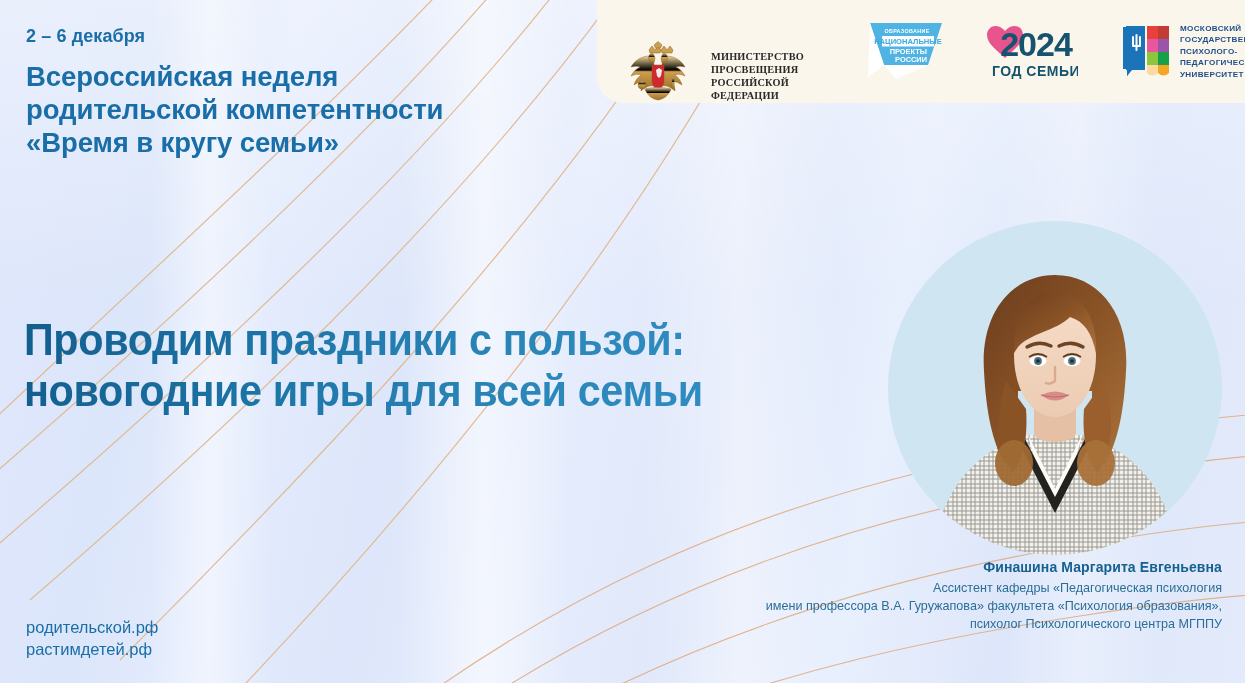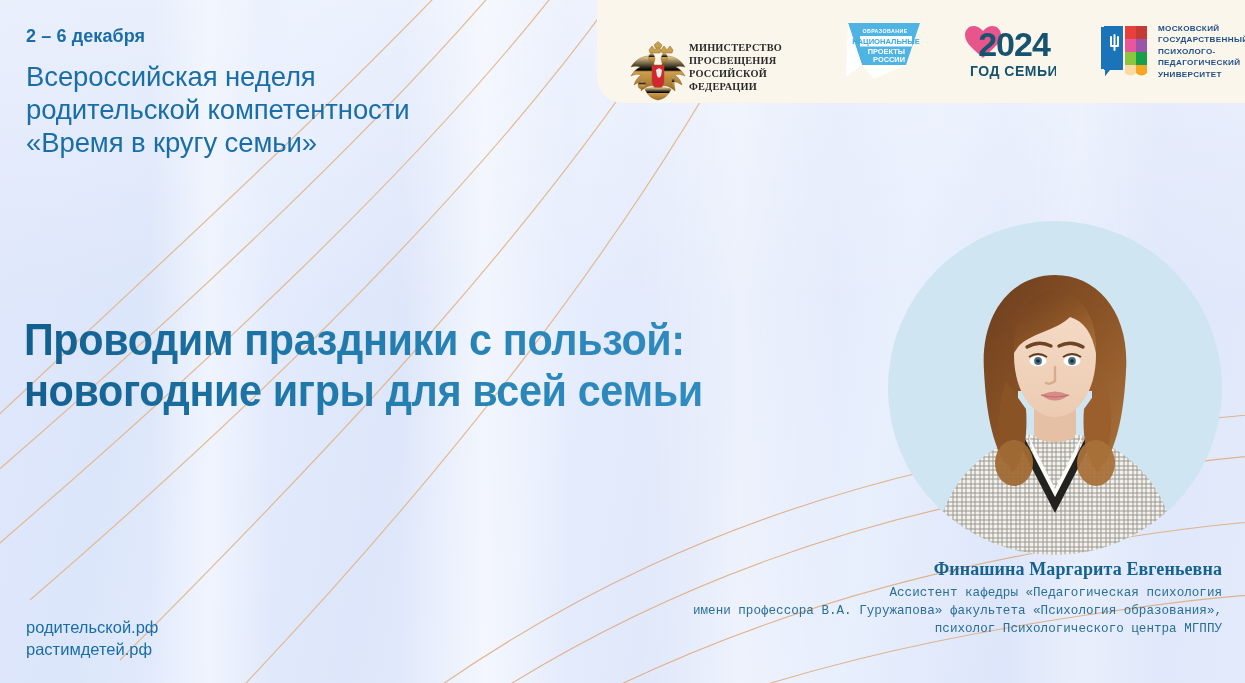--- a/index.html
+++ b/index.html
@@ -41,21 +41,21 @@
   
   .logobar {
     position:absolute; top:0; right:0;
     width:648px; height:103px;
     background:#fbf6ec;
     border-bottom-left-radius:26px;
     display:flex; align-items:center;
     padding-left:26px; gap:0;
   }
 
-  .minobr { display:flex; align-items:flex-start; gap:2px; margin-left:6px;margin-top:40px; }
+  .minobr { display:flex; align-items:flex-end; gap:24px; margin-left:6px;margin-top:40px; }
   .eagle { width:58px; height:62px; flex:none; }
   .minobr-text {
     font-family:"Liberation Serif","DejaVu Serif",serif;
     font-weight:700; font-size:10.3px; line-height:1.28;
     letter-spacing:.2px; color:#2a2a2a; white-space:pre-line;
     text-transform:uppercase;
   }
 
   .npr { margin-left:62px; width:80px; height:62px; flex:none; }
   .yearfam { margin-left:40px; width:92px; height:64px; flex:none; }
@@ -68,21 +68,21 @@
     text-transform:uppercase;
   }
 
   
   .date {
     position:absolute; left:26px; top:26px;
     font-size:18px; font-weight:700; color:#1a6ea8; letter-spacing:.1px;
   }
   .eventname {
     position:absolute; left:26px; top:60px;
-    font-size:27.5px; font-weight:400; line-height:1.2;
+    font-size:27.5px; font-weight:700; line-height:1.2;
     color:#1a6ea8; white-space:pre-line; letter-spacing:-.1px;
   }
 
   
   .maintitle {
     position:absolute; left:24px; top:314px;
     font-size:44px; font-weight:700; line-height:1.17;
     white-space:pre-line;
     transform:scaleX(0.94); transform-origin:left center;
     background:linear-gradient(100deg,#125e8e 0%,#1d76a8 38%,#2b86b8 72%,#2f8cc0 100%);
@@ -99,28 +99,26 @@
     overflow:hidden;
   }
   .photo-wrap svg { display:block; width:100%; height:100%; }
 
   
   .speaker {
     position:absolute; right:23px; top:559px;
     text-align:right; width:640px;
   }
   .speaker-name {
-    font-size:18px; font-weight:700; color:#15618f; letter-spacing:.1px;
+    font-size:14px; font-weight:700; color:#15618f; letter-spacing:.1px;
     margin-bottom:5px;
-    font-family:Liberation Serif, serif;
   }
   .speaker-role {
     font-size:12.6px; font-weight:400; line-height:1.42; color:#2b6f97;
     white-space:pre-line;
-    font-family:Liberation Mono, monospace;
   }
 
   
   .sites {
     position:absolute; left:26px; bottom:22px;
     font-size:16.5px; font-weight:500; line-height:1.33;
     color:#1a6ea8; white-space:pre-line;
   }
 </style>
 </head>

